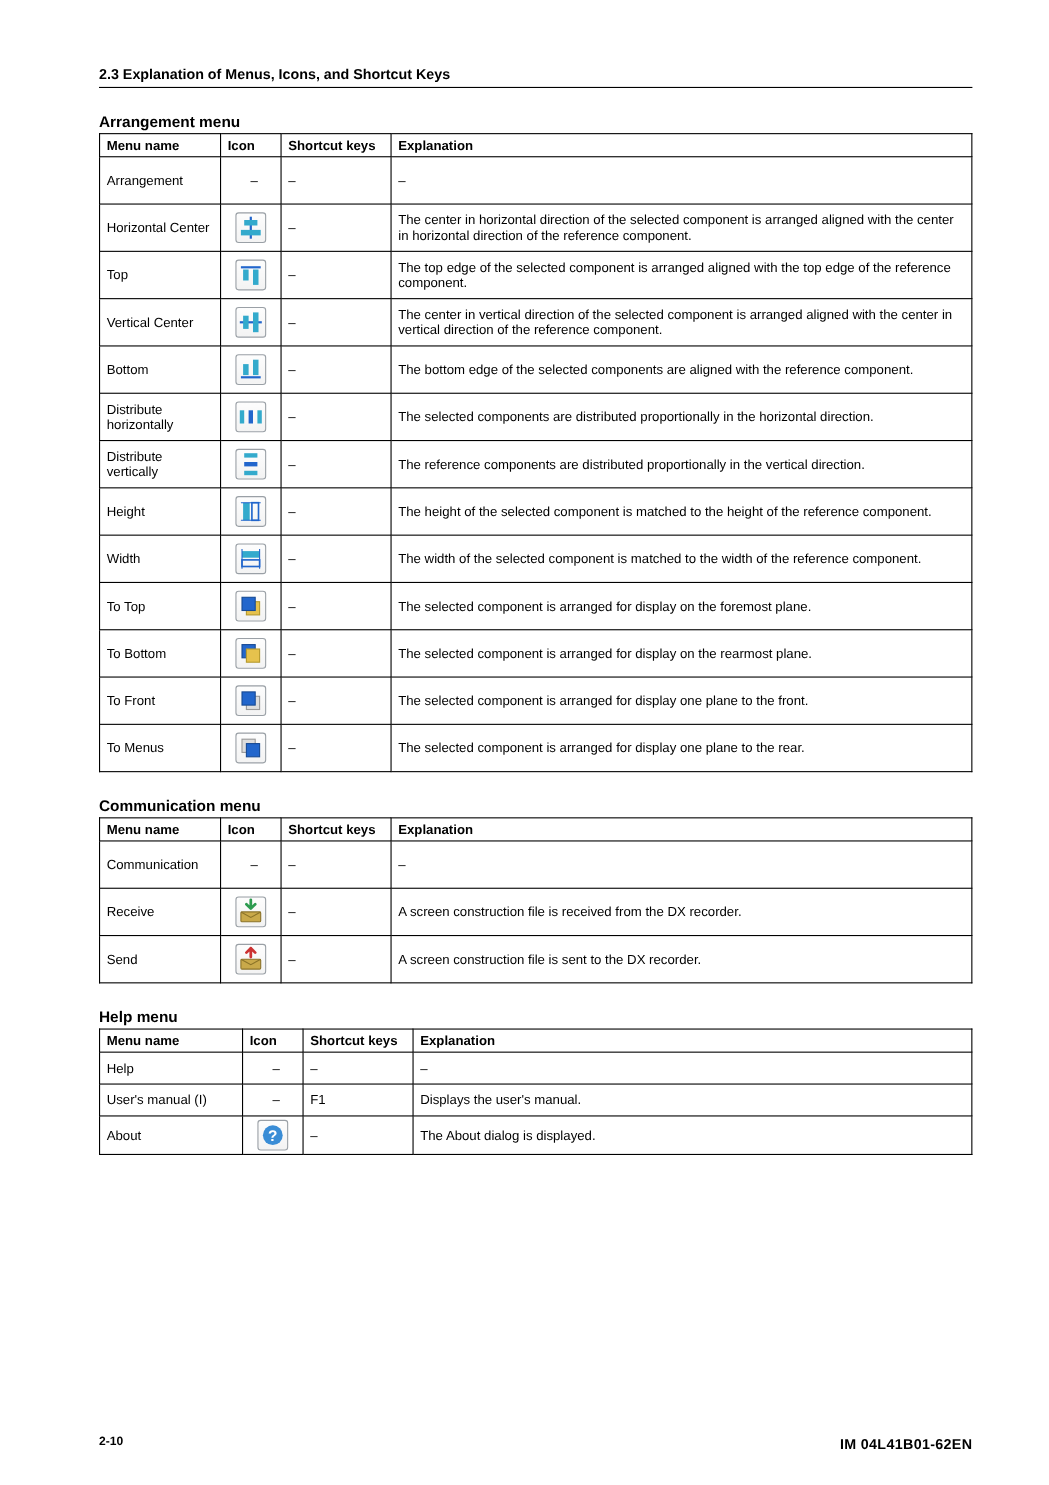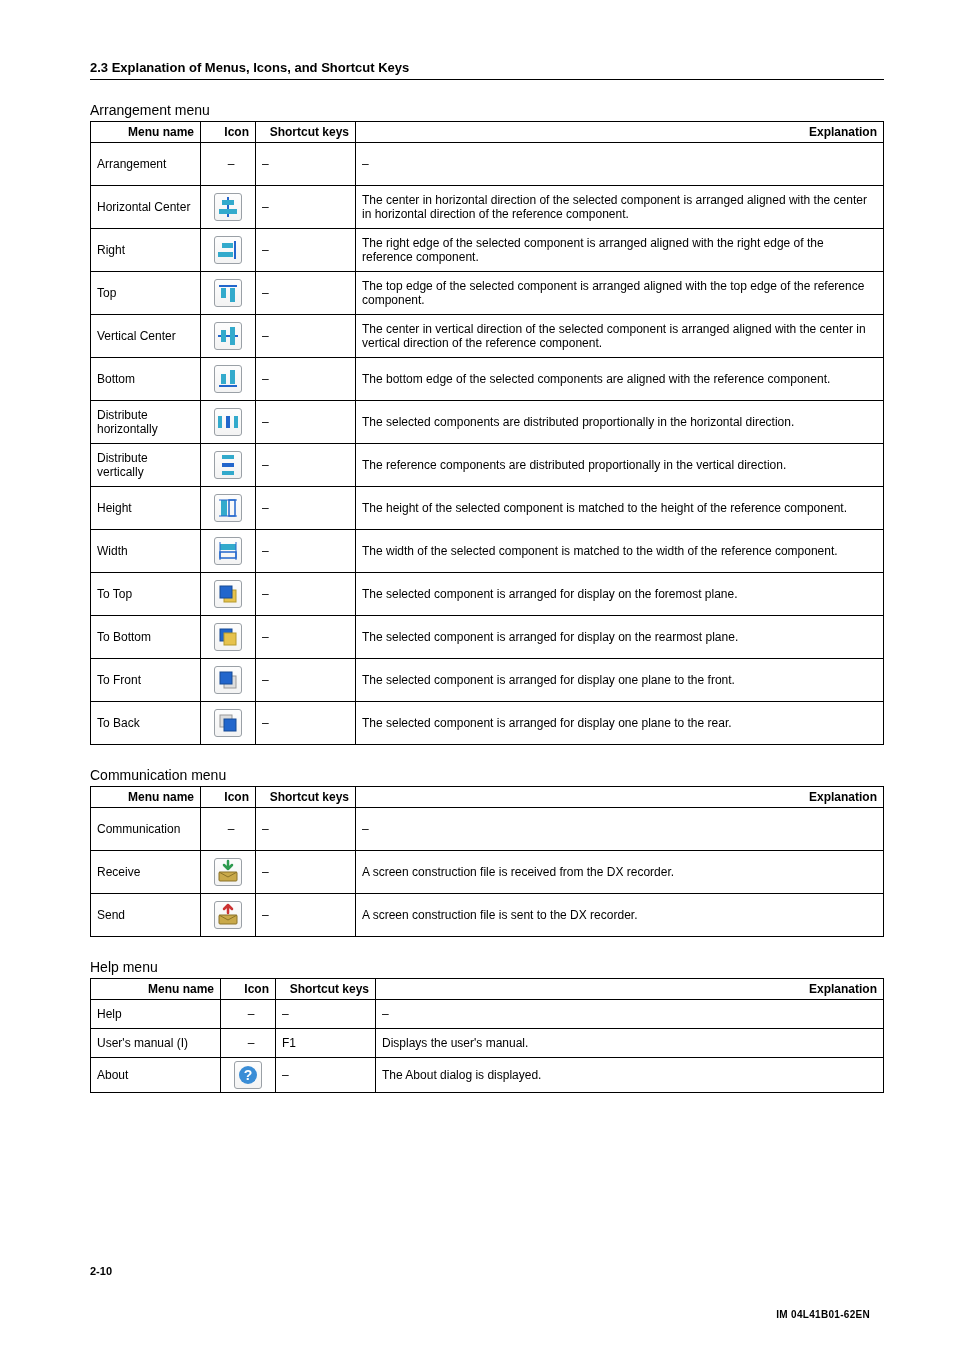--- a/index.html
+++ b/index.html
@@ -18,31 +18,31 @@
   }
   .section-header {
     font-size: 13px;
     font-weight: bold;
     border-bottom: 1.5px solid #000;
     padding-bottom: 4px;
     margin-bottom: 22px;
   }
   .table-title {
     font-size: 14px;
-    font-weight: normal;
+    font-weight: bold;
     margin: 0 0 3px 0;
   }
   table.data {
     border-collapse: collapse;
     width: 100%;
     font-size: 12px;
     margin-bottom: 22px;
   }
   table.data th {
-    text-align: right;
+    text-align: left;
     font-weight: bold;
     padding: 3px 6px;
     border-top: 1px solid #000;
     border-bottom: 1px solid #000;
     border-left: 1px solid #000;
     border-right: 1px solid #000;
     vertical-align: top;
     background: #fff;
   }
   table.data td {
@@ -65,25 +65,25 @@
     vertical-align: middle;
   }
   .icon-box svg { position:absolute; left:0; top:0; }
 
   .dash { padding-left: 6px; }
 
   .footer {
     display: flex;
     justify-content: space-between;
     position: absolute;
-    left: 90px; right: 84px; bottom: 30px;
+    left: 90px; right: 70px; bottom: 30px;
     font-size: 11px;
     font-weight: bold;
   }
-  .footer .right { font-size: 10px; letter-spacing: 0.3px; margin-top: 44px; }
+  .footer .right { font-size: 13px; letter-spacing: 0.3px; }
 </style>
 </head>
 <body>
 
 <div class="page">
 
   <div class="section-header">2.3  Explanation of Menus, Icons, and Shortcut Keys</div>
 
   <div class="table-title">Arrangement menu</div>
   <table class="data">
@@ -112,30 +112,20 @@
           <td>Horizontal Center</td>
           <td class="icon-cell"><span class="icon-box"><svg width="26" height="26" viewBox="0 0 26 26">
                 <rect x="12" y="3" width="2" height="20" fill="#2266cc"></rect>
                 <rect x="7" y="6" width="12" height="5" fill="#33aacc"></rect>
                 <rect x="4" y="15" width="18" height="5" fill="#33aacc"></rect>
               </svg></span></td>
           <td>–</td>
           <td>The center in horizontal direction of the selected component is arranged aligned with the center in horizontal direction of the reference component.</td>
         </tr>
         <tr>
-          <td>Right</td>
-          <td class="icon-cell"><span class="icon-box"><svg width="26" height="26" viewBox="0 0 26 26">
-                <rect x="19" y="4" width="2" height="18" fill="#2266cc"></rect>
-                <rect x="7" y="6" width="11" height="5" fill="#33aacc"></rect>
-                <rect x="3" y="15" width="15" height="5" fill="#33aacc"></rect>
-              </svg></span></td>
-          <td>–</td>
-          <td>The right edge of the selected component is arranged aligned with the right edge of the reference component.</td>
-        </tr>
-        <tr>
           <td>Top</td>
           <td class="icon-cell"><span class="icon-box"><svg width="26" height="26" viewBox="0 0 26 26">
                 <rect x="4" y="5" width="18" height="2" fill="#2266cc"></rect>
                 <rect x="6" y="8" width="5" height="10" fill="#33aacc"></rect>
                 <rect x="15" y="8" width="5" height="14" fill="#33aacc"></rect>
               </svg></span></td>
           <td>–</td>
           <td>The top edge of the selected component is arranged aligned with the top edge of the reference component.</td>
         </tr>
         <tr>
@@ -221,21 +211,21 @@
         <tr>
           <td>To Front</td>
           <td class="icon-cell"><span class="icon-box"><svg width="26" height="26" viewBox="0 0 26 26">
                 <rect x="9" y="9" width="12" height="12" fill="#ddd" stroke="#999"></rect>
                 <rect x="5" y="5" width="12" height="12" fill="#2266cc" stroke="#174a94"></rect>
               </svg></span></td>
           <td>–</td>
           <td>The selected component is arranged for display one plane to the front.</td>
         </tr>
         <tr>
-          <td>To Back</td>
+          <td>To Menus</td>
           <td class="icon-cell"><span class="icon-box"><svg width="26" height="26" viewBox="0 0 26 26">
                 <rect x="5" y="5" width="12" height="12" fill="#ddd" stroke="#999"></rect>
                 <rect x="9" y="9" width="12" height="12" fill="#2266cc" stroke="#174a94"></rect>
               </svg></span></td>
           <td>–</td>
           <td>The selected component is arranged for display one plane to the rear.</td>
         </tr>
       </tbody>
   </table>
 

